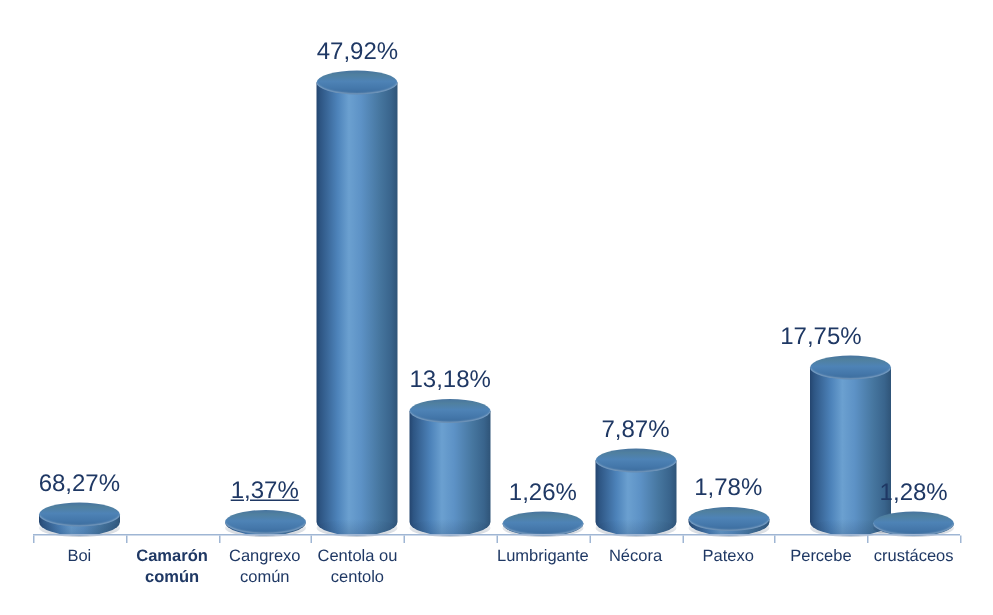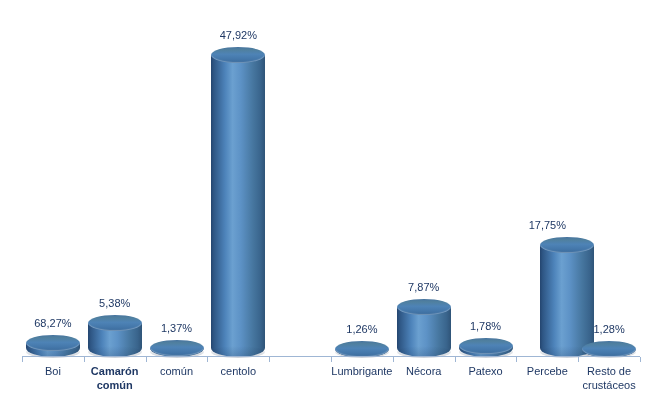--- a/index.html
+++ b/index.html
@@ -98,21 +98,21 @@
         rgba(20,45,80,0.22) 100%);
     pointer-events: none;
   }
 
   
   .data-label {
     position: absolute;
     left: 50%;
     transform: translateX(-50%);
     white-space: nowrap;
-    font-size: 11px;
+    font-size: 16px;
     color: #1f3864;
     line-height: 12px;
   }
 
   
   .cat-label {
     position: absolute;
     top: 364px;
     transform: translateX(-50%);
     width: 86px;
@@ -131,46 +131,46 @@
 
   <div class="bar-group" style="left: 52.9px; bottom: 0px;">
         <div class="cyl" style="height: 13.8769px;">
           <div class="cyl-body" style="height: 13.8769px;">
             <div class="cyl-bottom-shade"></div>
           </div>
           <div class="cyl-top"></div>
         </div>
         <div class="data-label" style="bottom: 27.8769px;">68,27%</div>
       </div>
-      <div class="bar-group" style="left: 114.7px; bottom: 0px;">
-        <div class="cyl" style="height: 33.9354px;">
-          <div class="cyl-body" style="height: 33.9354px;">
-            <div class="cyl-bottom-shade"></div>
-          </div>
-          <div class="cyl-top"></div>
-        </div>
-        <div class="data-label" style="bottom: 47.9354px;">5,38%</div>
-      </div>
       <div class="bar-group" style="left: 176.5px; bottom: 0px;">
         <div class="cyl" style="height: 8.64154px;">
           <div class="cyl-body" style="height: 8.64154px;">
             <div class="cyl-bottom-shade"></div>
           </div>
           <div class="cyl-top"></div>
         </div>
-        <div class="data-label" style="bottom: 22.6415px;">1,37%</div>
+        <div class="data-label" style="bottom: 22.6415px; text-decoration: underline;">1,37%</div>
       </div>
       <div class="bar-group" style="left: 238.3px; bottom: 0px;">
         <div class="cyl" style="height: 302.265px;">
           <div class="cyl-body" style="height: 302.265px;">
             <div class="cyl-bottom-shade"></div>
           </div>
           <div class="cyl-top"></div>
         </div>
         <div class="data-label" style="bottom: 316.265px;">47,92%</div>
+      </div>
+      <div class="bar-group" style="left: 300.1px; bottom: 0px;">
+        <div class="cyl" style="height: 83.1354px;">
+          <div class="cyl-body" style="height: 83.1354px;">
+            <div class="cyl-bottom-shade"></div>
+          </div>
+          <div class="cyl-top"></div>
+        </div>
+        <div class="data-label" style="bottom: 97.1354px;">13,18%</div>
       </div>
       <div class="bar-group" style="left: 361.9px; bottom: 0px;">
         <div class="cyl" style="height: 7.94769px;">
           <div class="cyl-body" style="height: 7.94769px;">
             <div class="cyl-bottom-shade"></div>
           </div>
           <div class="cyl-top"></div>
         </div>
         <div class="data-label" style="bottom: 21.9477px;">1,26%</div>
       </div>
@@ -228,39 +228,40 @@
     </div>
   <div id="cat-labels">
       <div class="cat-label" style="left: 52.9px;">
         <div>Boi</div>
       </div>
       <div class="cat-label" style="left: 114.7px; font-weight: bold;">
         <div>Camarón</div>
         <div>común</div>
       </div>
       <div class="cat-label" style="left: 176.5px;">
+        <div>Cangrexo</div>
         <div>común</div>
       </div>
       <div class="cat-label" style="left: 238.3px;">
+        <div>Centola ou</div>
         <div>centolo</div>
       </div>
       <div class="cat-label" style="left: 300.1px; margin-top: 47px;">
         <div>Cigala</div>
       </div>
       <div class="cat-label" style="left: 361.9px;">
         <div>Lumbrigante</div>
       </div>
       <div class="cat-label" style="left: 423.7px;">
         <div>Nécora</div>
       </div>
       <div class="cat-label" style="left: 485.5px;">
         <div>Patexo</div>
       </div>
       <div class="cat-label" style="left: 547.3px;">
         <div>Percebe</div>
       </div>
       <div class="cat-label" style="left: 609.1px;">
-        <div>Resto de</div>
         <div>crustáceos</div>
       </div>
     </div>
 
 </div>
 
 </body></html>

